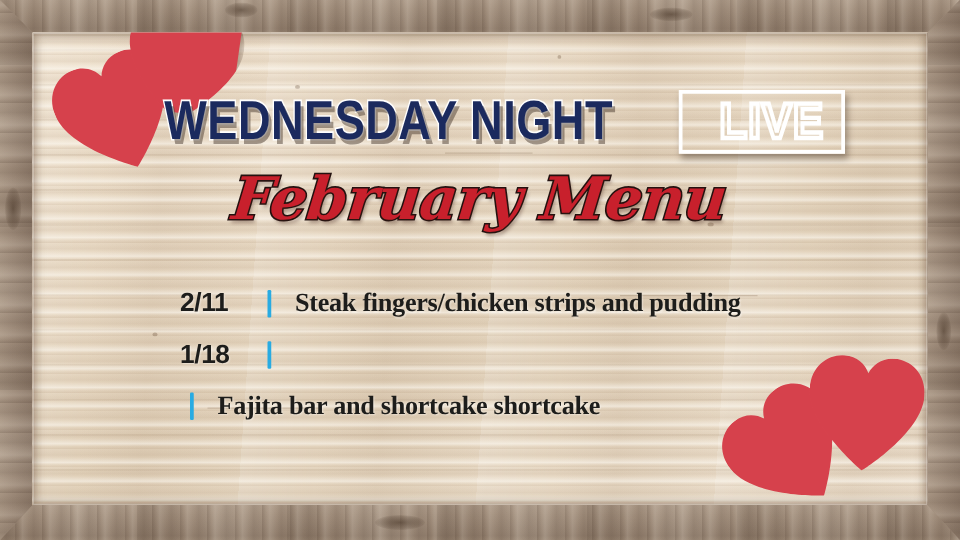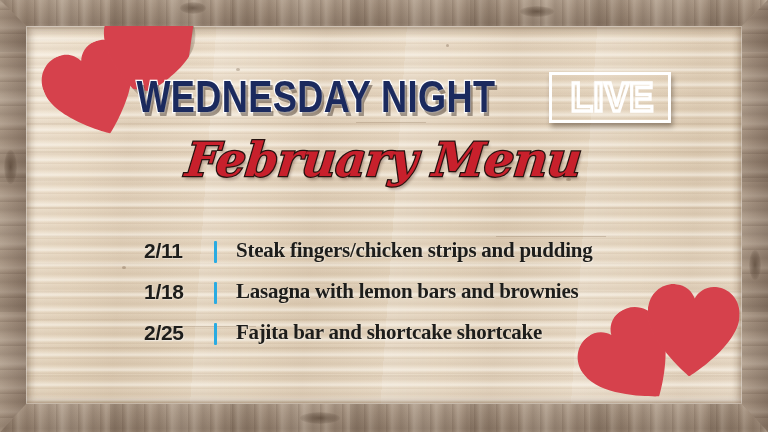--- a/index.html
+++ b/index.html
@@ -101,21 +101,21 @@
     letter-spacing:.5px;
     transform:scaleX(.82);transform-origin:center;
     white-space:nowrap;
     color:#1b2a5e;
     -webkit-text-stroke:2.5px #ffffff;
     paint-order:stroke fill;
     text-shadow:3px 4px 0 rgba(58,42,30,.45);
   }
   .live-box{
     border:3px solid #ffffff;
-    padding:2px 9px 3px 14px;
+    padding:2px 9px 3px 25px;
     box-shadow:2px 4px 5px rgba(58,42,30,.40);
   }
   .live-text{
     font-family:"Liberation Sans", sans-serif;
     font-weight:700;font-size:40px;line-height:1;
     letter-spacing:1px;
     transform:scaleX(.9);transform-origin:center;
     display:block;white-space:nowrap;
     color:transparent;
     -webkit-text-stroke:3.5px #ffffff;
@@ -137,21 +137,21 @@
     transform:skewX(-6deg);
     white-space:nowrap;
     text-shadow:2px 3px 3px rgba(60,30,20,.35);
   }
 
   
   .menu{
     position:absolute;left:118px;top:196px;right:60px;
   }
   .menu-row{
-    display:flex;align-items:flex-end;height:41px;
+    display:flex;align-items:center;height:41px;
   }
   .menu-date{
     width:62px;flex:0 0 62px;
     font-family:"Liberation Sans", sans-serif;
     font-weight:700;font-size:21px;color:#1d1d1b;
     letter-spacing:-.3px;
     text-shadow:1px 1px 1px rgba(255,255,255,.35);
   }
   .menu-sep{
     flex:0 0 3px;width:3px;height:22px;background:#29abe2;
@@ -222,25 +222,23 @@
 
       <div class="menu-row">
         <div class="menu-date">2/11</div>
         <div class="menu-sep"></div>
         <div class="menu-text">Steak fingers/chicken strips and pudding</div>
       </div>
 
       <div class="menu-row">
         <div class="menu-date">1/18</div>
         <div class="menu-sep"></div>
-        <div class="menu-text">Lasagna with lemon bars and brownies</div>
       </div>
 
       <div class="menu-row">
-        <div class="menu-date">2/25</div>
         <div class="menu-sep"></div>
         <div class="menu-text">Fajita bar and shortcake shortcake</div>
       </div>
 
     </div>
 
     <div class="heart shadowed" style="left:556px;top:282px;width:108px;height:104px;transform:rotate(-38deg);">
       <i style="--hc:#d6414c"></i>
     </div>
     <div class="heart shadowed" style="left:616px;top:256px;width:116px;height:112px;transform:rotate(4deg);">

